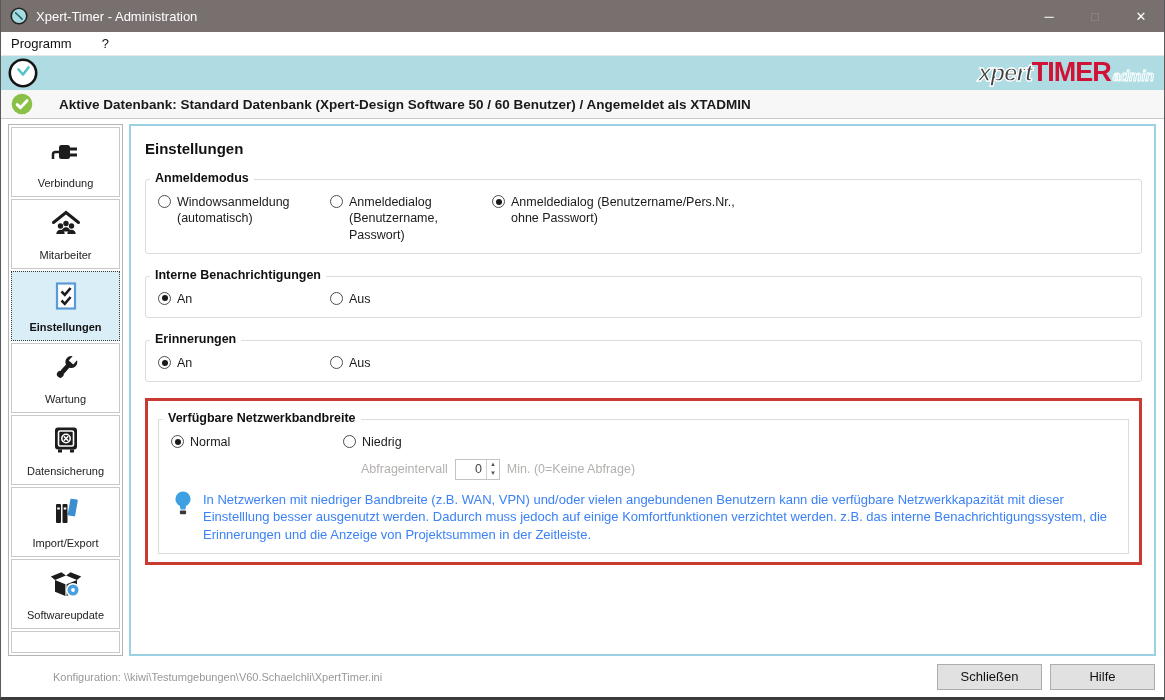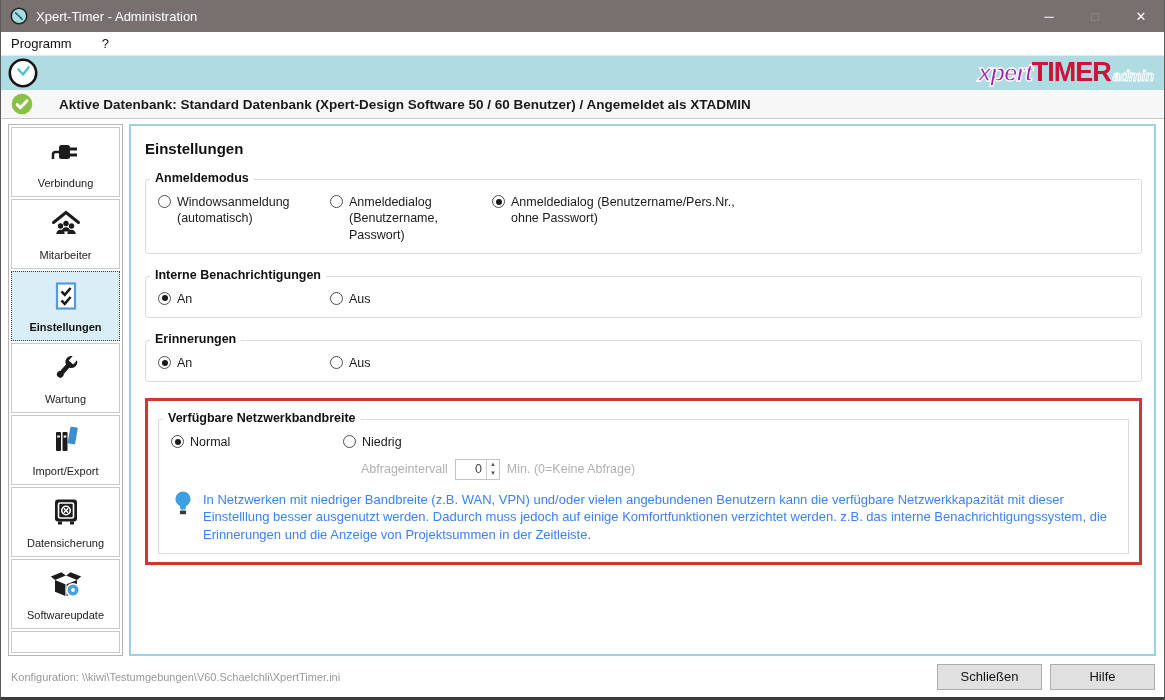--- a/index.html
+++ b/index.html
@@ -21,21 +21,21 @@
   .menubar { height: 24px; background: #fff; display: flex; align-items: center; flex: none;
     font-size: 13px; color: #111; border-bottom: 1px solid #e8e8e8; }
   .menu-item { padding: 0 9px; height: 100%; display: flex; align-items: center; }
   .menu-item:first-child { padding-left: 10px; }
   .menu-item.help { margin-left: 12px; }
 
   
   .banner { height: 34px; background: #aedce2; flex: none; display: flex; align-items: center;
     padding: 0 6px 0 6px; position: relative; }
   .banner-logo { margin-left: auto; display: flex; align-items: baseline; padding-right: 4px; }
-  .logo-xpert { font-size: 24px; font-weight: bold; font-style: italic; color: #a21caf;
+  .logo-xpert { font-size: 24px; font-weight: bold; font-style: italic; color: #404040;
     -webkit-text-stroke: 1.3px #ffffff; letter-spacing: -1px; }
   .logo-timer { font-size: 27px; font-weight: 800; color: #cf1236; letter-spacing: -1px; line-height: 1; }
   .logo-admin { font-size: 14px; font-weight: bold; font-style: italic; color: #aedce2;
     -webkit-text-stroke: 1px #ffffff; margin-left: 2px; }
 
   
   .statusbar { height: 29px; background: #f7f7f7; border-bottom: 1px solid #c9c9c9; flex: none;
     display: flex; align-items: center; padding-left: 10px; gap: 10px; }
   .status-text { font-size: 13.5px; font-weight: bold; color: #1a1a1a; margin-left: 16px; }
 
@@ -78,21 +78,21 @@
     font-size: 12.5px; color: #b3b0ae; }
   .spinbox { display: inline-flex; border: 1px solid #c3c3c3; background: #fff; height: 21px; }
   .spin-value { width: 30px; font-size: 12.5px; color: #444; text-align: right;
     padding: 2px 4px 0 2px; }
   .spin-btns { display: flex; flex-direction: column; border-left: 1px solid #d0d0d0; width: 13px; }
   .spin-btn { flex: 1; font-size: 6px; line-height: 9px; text-align: center; color: #555; cursor: default; }
   .info-row { display: flex; gap: 10px; margin-top: 10px; align-items: flex-start; padding-left: 2px; }
   .info-text { font-size: 13px; color: #3b82f6; line-height: 1.35; padding-top: 1px; }
 
   
-  .footer { height: 37px; flex: none; display: flex; align-items: center; padding: 0 9px 4px 10px; background: #fff; }
+  .footer { height: 37px; flex: none; display: flex; align-items: center; padding: 0 9px 4px 10px; background: #fff; margin-left: 42px; }
   .config-text { font-size: 11px; color: #9a9896; }
   .footer-buttons { margin-left: auto; display: flex; gap: 8px; }
   .btn { width: 105px; height: 26px; background: #e1e1e1; border: 1px solid #adadad;
     font-size: 13px; color: #111; display: flex; align-items: center; justify-content: center;
     font-family: "Liberation Sans", sans-serif; cursor: default; }
 </style>
 </head>
 <body>
 
 <div class="window">
@@ -180,38 +180,38 @@
                 <circle cx="17" cy="9" r="6" fill="#1c1c1c"></circle>
                 <rect x="14" y="1" width="6" height="8.5" fill="#fff"></rect>
                 <rect x="14.7" y="10" width="4.6" height="13.5" rx="2" fill="#1c1c1c"></rect>
                 <circle cx="17" cy="25.5" r="3.4" fill="#1c1c1c"></circle>
               </g>
             </svg></span>
           <span class="side-label">Wartung</span>
         </div>
         <div class="side-item">
           <span><svg width="34" height="34" viewBox="0 0 34 34">
-              <rect x="20" y="4" width="7.5" height="17" rx="1" fill="#3b8ed0" transform="rotate(10 23.7 12.5)"></rect>
-              <rect x="7" y="9" width="5" height="19" rx="1" fill="#1c1c1c"></rect>
-              <rect x="13.5" y="9" width="5" height="19" rx="1" fill="#1c1c1c"></rect>
-              <rect x="8.2" y="12.5" width="2.6" height="2" fill="#fff"></rect>
-              <rect x="14.7" y="12.5" width="2.6" height="2" fill="#fff"></rect>
-            </svg></span>
-          <span class="side-label">Import/Export</span>
-        </div>
-        <div class="side-item">
-          <span><svg width="34" height="34" viewBox="0 0 34 34">
               <rect x="6" y="4.5" width="22" height="22" rx="3" fill="#1c1c1c"></rect>
               <rect x="9.5" y="8" width="15" height="15" rx="1.5" fill="none" stroke="#fff" stroke-width="1.6"></rect>
               <circle cx="17" cy="15.5" r="4.2" fill="none" stroke="#fff" stroke-width="1.6"></circle>
               <path d="M14.8 13.3 l4.4 4.4 M19.2 13.3 l-4.4 4.4" stroke="#fff" stroke-width="1.6"></path>
               <rect x="9" y="26.5" width="4" height="3" fill="#1c1c1c"></rect>
               <rect x="21" y="26.5" width="4" height="3" fill="#1c1c1c"></rect>
             </svg></span>
           <span class="side-label">Datensicherung</span>
+        </div>
+        <div class="side-item">
+          <span><svg width="34" height="34" viewBox="0 0 34 34">
+              <rect x="20" y="4" width="7.5" height="17" rx="1" fill="#3b8ed0" transform="rotate(10 23.7 12.5)"></rect>
+              <rect x="7" y="9" width="5" height="19" rx="1" fill="#1c1c1c"></rect>
+              <rect x="13.5" y="9" width="5" height="19" rx="1" fill="#1c1c1c"></rect>
+              <rect x="8.2" y="12.5" width="2.6" height="2" fill="#fff"></rect>
+              <rect x="14.7" y="12.5" width="2.6" height="2" fill="#fff"></rect>
+            </svg></span>
+          <span class="side-label">Import/Export</span>
         </div>
         <div class="side-item">
           <span><svg width="34" height="34" viewBox="0 0 34 34">
               <path d="M6 13 l10.4 4.3 V29 L6 24.7 z" fill="#1c1c1c"></path>
               <path d="M17.6 17.3 L28 13 V24.7 L17.6 29 z" fill="#1c1c1c"></path>
               <path d="M6 13 L1.8 9.6 12.4 5.2 16.9 8.6 z" fill="#1c1c1c"></path>
               <path d="M28 13 L32.2 9.6 21.6 5.2 17.1 8.6 z" fill="#1c1c1c"></path>
               <circle cx="24" cy="23" r="6.3" fill="#4aa0dc" stroke="#fff" stroke-width="1.6"></circle>
               <circle cx="24" cy="23" r="1.9" fill="#fff"></circle>
             </svg></span>

